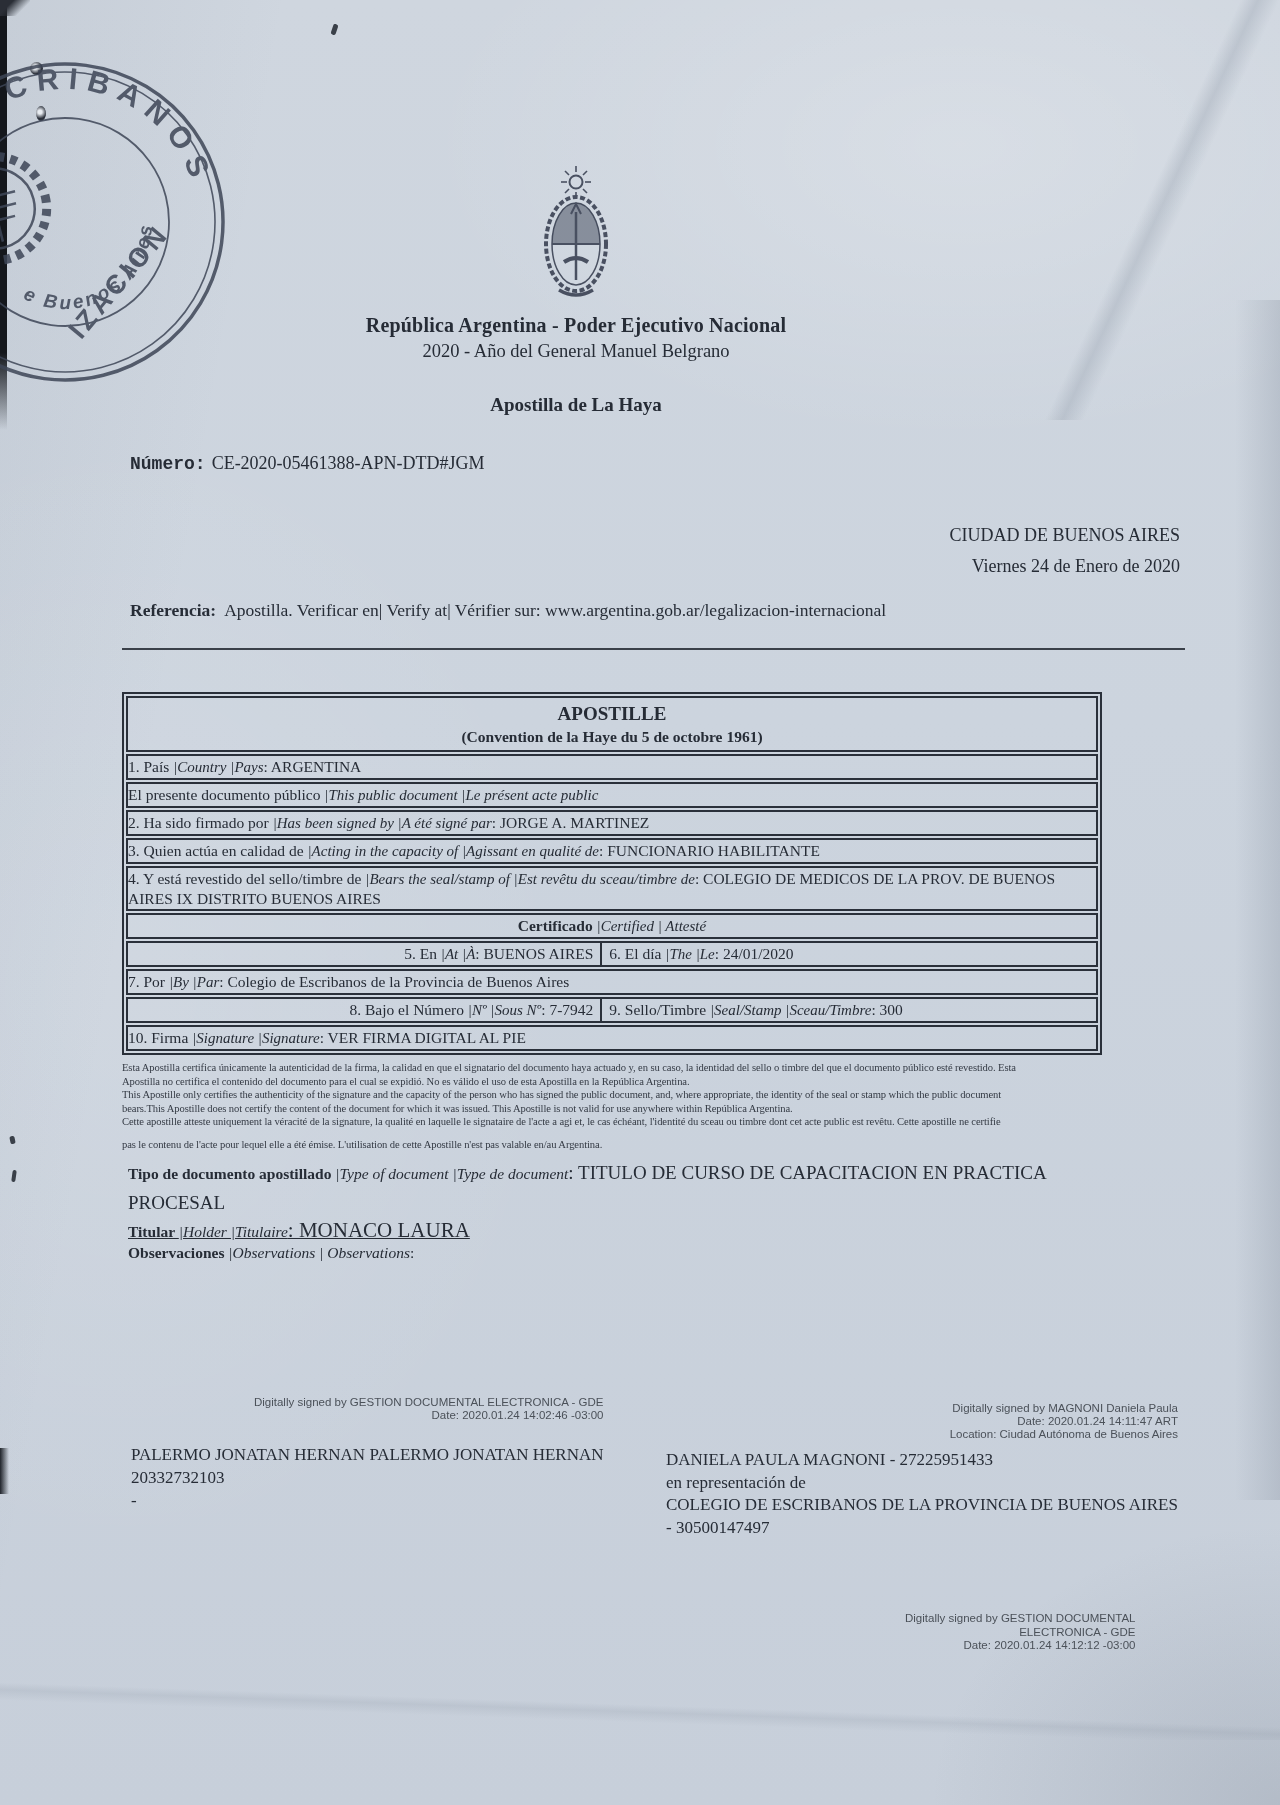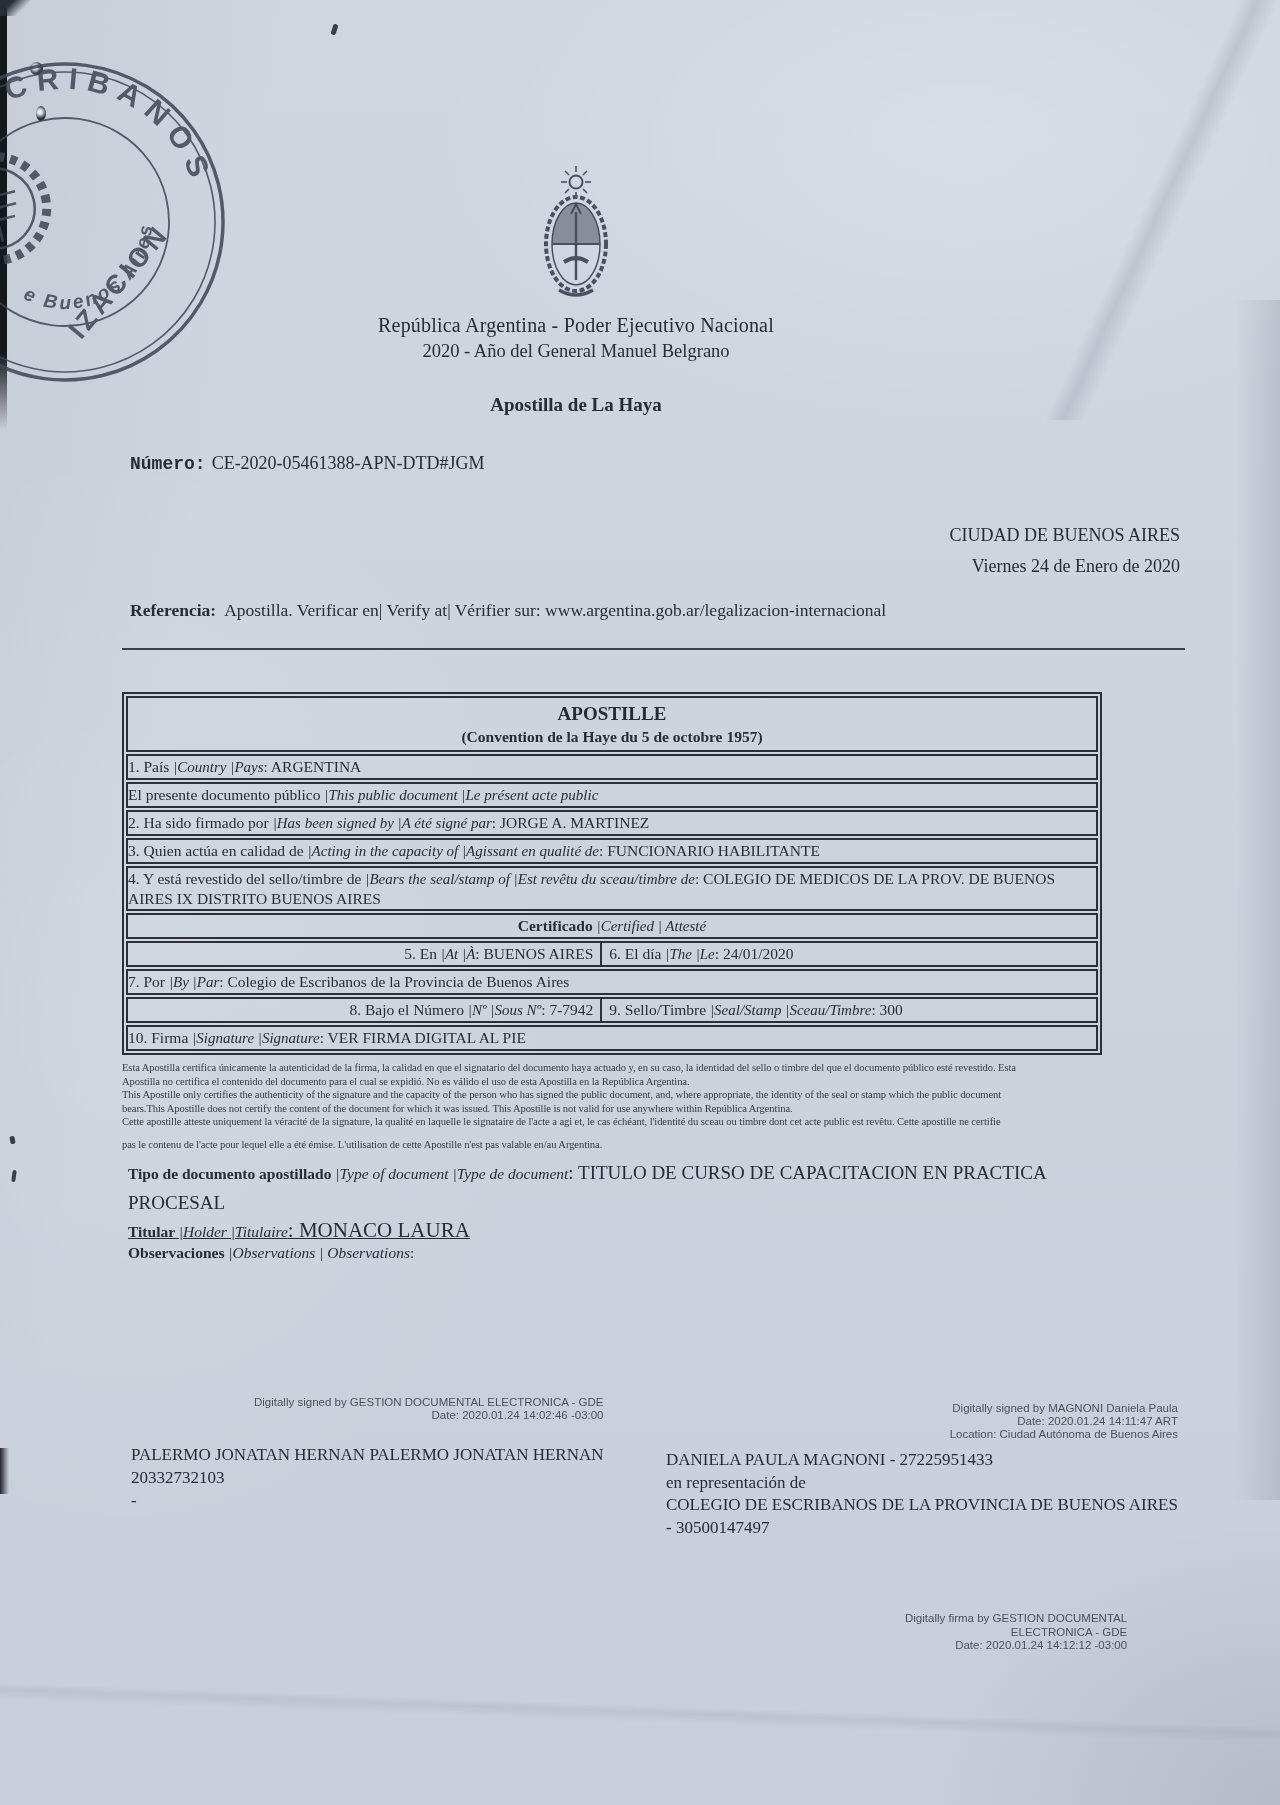--- a/index.html
+++ b/index.html
@@ -27,21 +27,21 @@
   .crease2{left:1235px;top:300px;width:45px;height:1200px;background:linear-gradient(90deg,rgba(255,255,255,0),rgba(130,140,155,.28));}
   .crease3{left:0;top:1680px;width:1280px;height:60px;background:linear-gradient(182deg,rgba(255,255,255,0) 45%,rgba(140,150,164,.20) 52%,rgba(255,255,255,0) 62%);}
 
   
   .stamp{position:absolute;left:-150px;top:62px;opacity:.85;}
   .stamp text{fill:#3e4657;font-family:"Liberation Sans",sans-serif;font-weight:bold;}
 
   
   .hdr{position:absolute;left:0;top:160px;width:1152px;text-align:center;}
   .coa{display:block;margin:0 auto 6px auto;}
-  .t-rep{font-size:20px;font-weight:normal;letter-spacing:.2px;}
+  .t-rep{font-size:20px;font-weight:bold;letter-spacing:.2px;}
   .t-year{font-size:18.5px;margin-top:4px;}
   .t-apostilla{font-size:19px;font-weight:bold;margin-top:32px;}
 
   .numero{position:absolute;left:130px;top:453px;font-size:18px;}
   .numero b{margin-right:6px;font-family:Liberation Mono, monospace;}
   .citydate{position:absolute;right:100px;top:520px;text-align:right;font-size:18px;line-height:31px;width:600px;}
   .refline{position:absolute;left:130px;top:600px;font-size:17.5px;}
   .refline b{margin-right:8px;}
   .rule{position:absolute;left:122px;top:648px;width:1063px;height:2px;background:#3a4049;}
 
@@ -170,21 +170,21 @@
   <div class="refline">
     <b>Referencia:</b><span>Apostilla. Verificar en| Verify at| Vérifier sur: www.argentina.gob.ar/legalizacion-internacional</span>
   </div>
   <div class="rule"></div>
 
   <div class="flow">
 
     <div class="tblwrap">
       <div class="box head">
         <div class="h1">APOSTILLE</div>
-        <div class="h2">(Convention de la Haye du 5 de octobre 1957)</div>
+        <div class="h2">(Convention de la Haye du 5 de octobre 1961)</div>
       </div>
       <div class="box"><span>1. País </span><i>|Country |Pays</i><span>: ARGENTINA</span></div>
       <div class="box"><span>El presente documento público </span><i>|This public document |Le présent acte public</i><span></span></div>
       <div class="box"><span>2. Ha sido firmado por </span><i>|Has been signed by |A été signé par</i><span>: JORGE A. MARTINEZ</span></div>
       <div class="box"><span>3. Quien actúa en calidad de </span><i>|Acting in the capacity of |Agissant en qualité de</i><span>: FUNCIONARIO HABILITANTE</span></div>
       <div class="box"><span>4. Y está revestido del sello/timbre de </span><i>|Bears the seal/stamp of |Est revêtu du sceau/timbre de</i><span>: COLEGIO DE MEDICOS DE LA PROV. DE BUENOS AIRES IX DISTRITO BUENOS AIRES</span></div>
       <div class="box center"><b>Certificado </b><i>|Certified | Attesté</i></div>
       <div class="box split">
         <div class="cell l"><span>5. En </span><i>|At |À</i><span>: BUENOS AIRES</span></div>
         <div class="cell r"><span>6. El día </span><i>|The |Le</i><span>: 24/01/2020</span></div>
@@ -240,19 +240,19 @@
     <div class="names">
       <div>DANIELA PAULA MAGNONI - 27225951433</div>
       <div>en representación de</div>
       <div>COLEGIO DE ESCRIBANOS DE LA PROVINCIA DE BUENOS AIRES</div>
       <div>- 30500147497</div>
     </div>
   </div>
 
   <div class="sig-bottom">
     <div class="sig-meta">
-      <div>Digitally firma by GESTION DOCUMENTAL</div>
+      <div>Digitally signed by GESTION DOCUMENTAL</div>
       <div>ELECTRONICA - GDE</div>
       <div>Date: 2020.01.24 14:12:12 -03:00</div>
     </div>
   </div>
 
 </div>
 
 </body></html>

